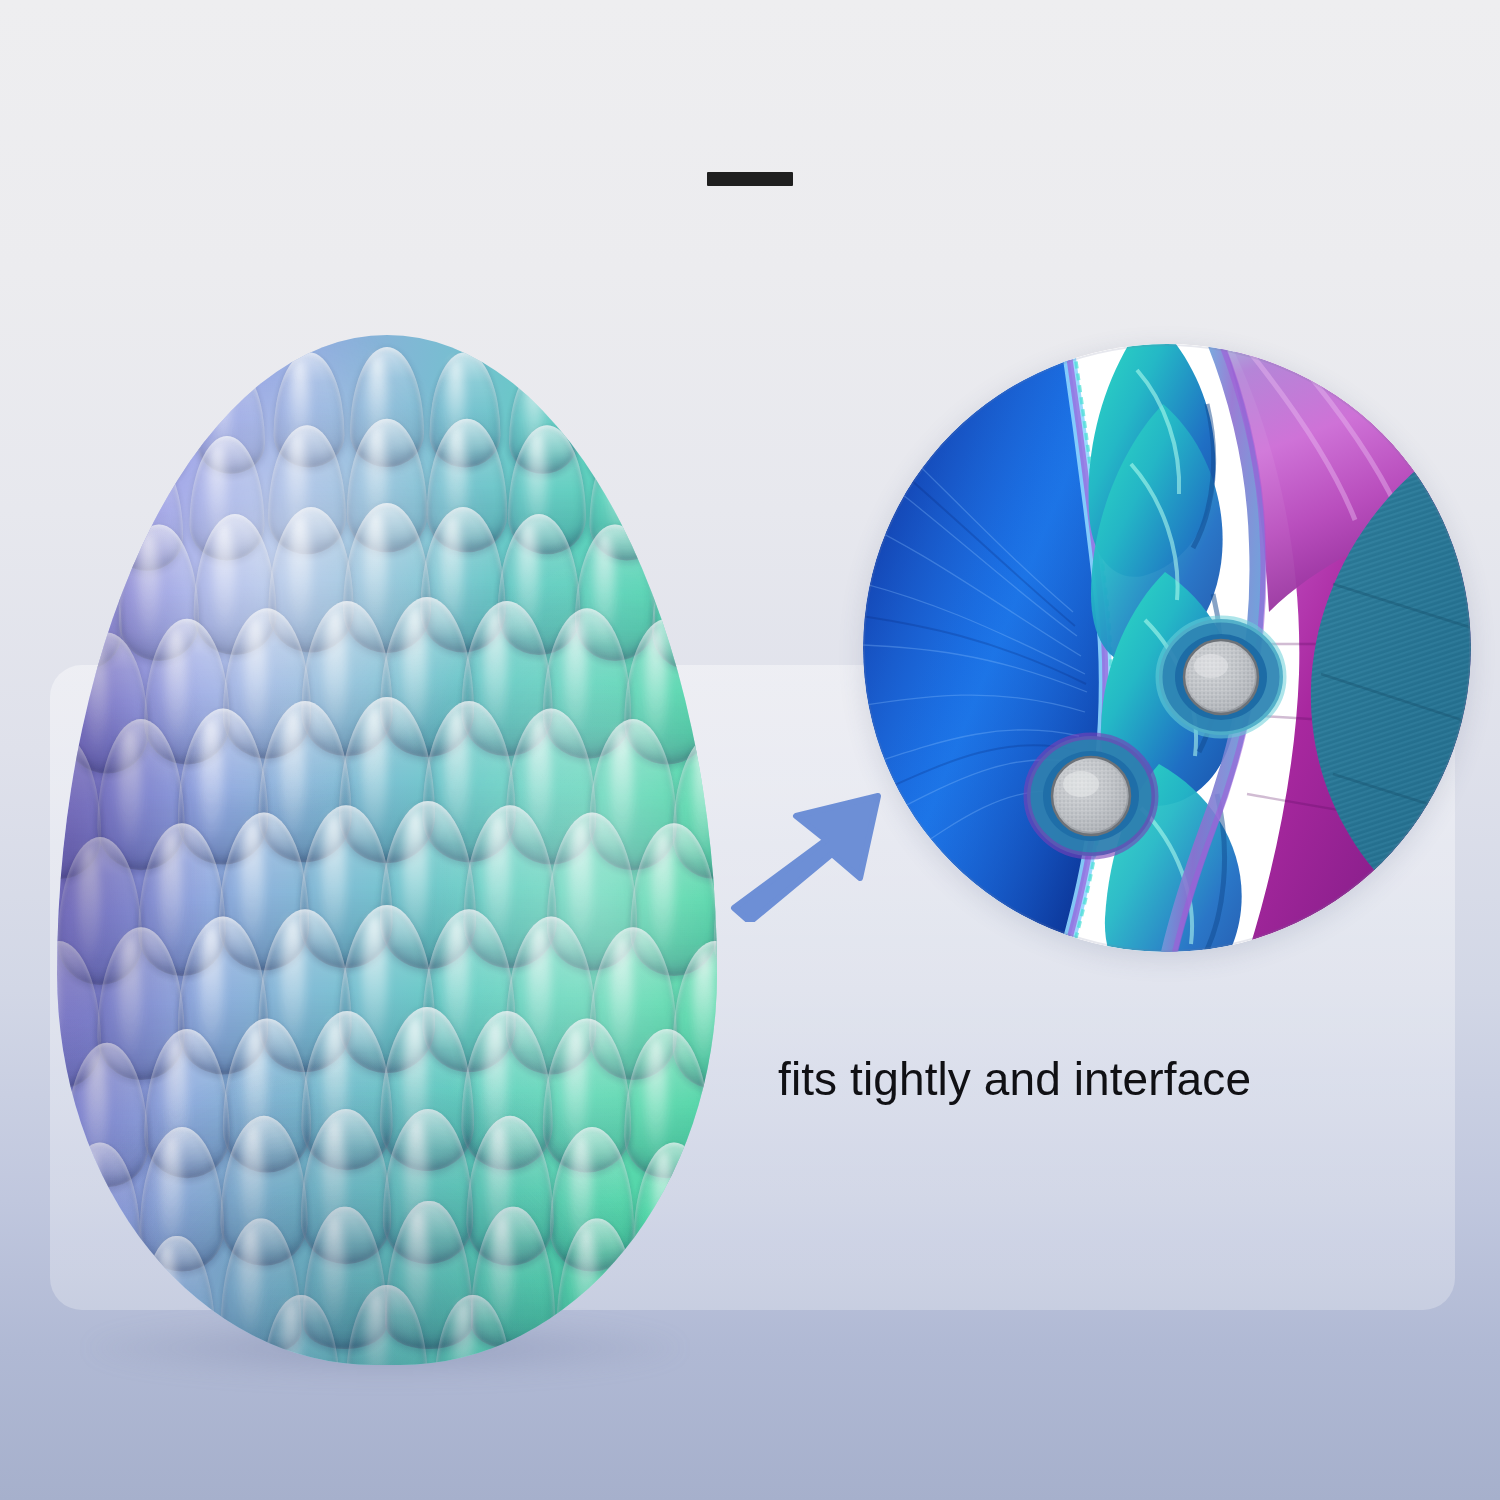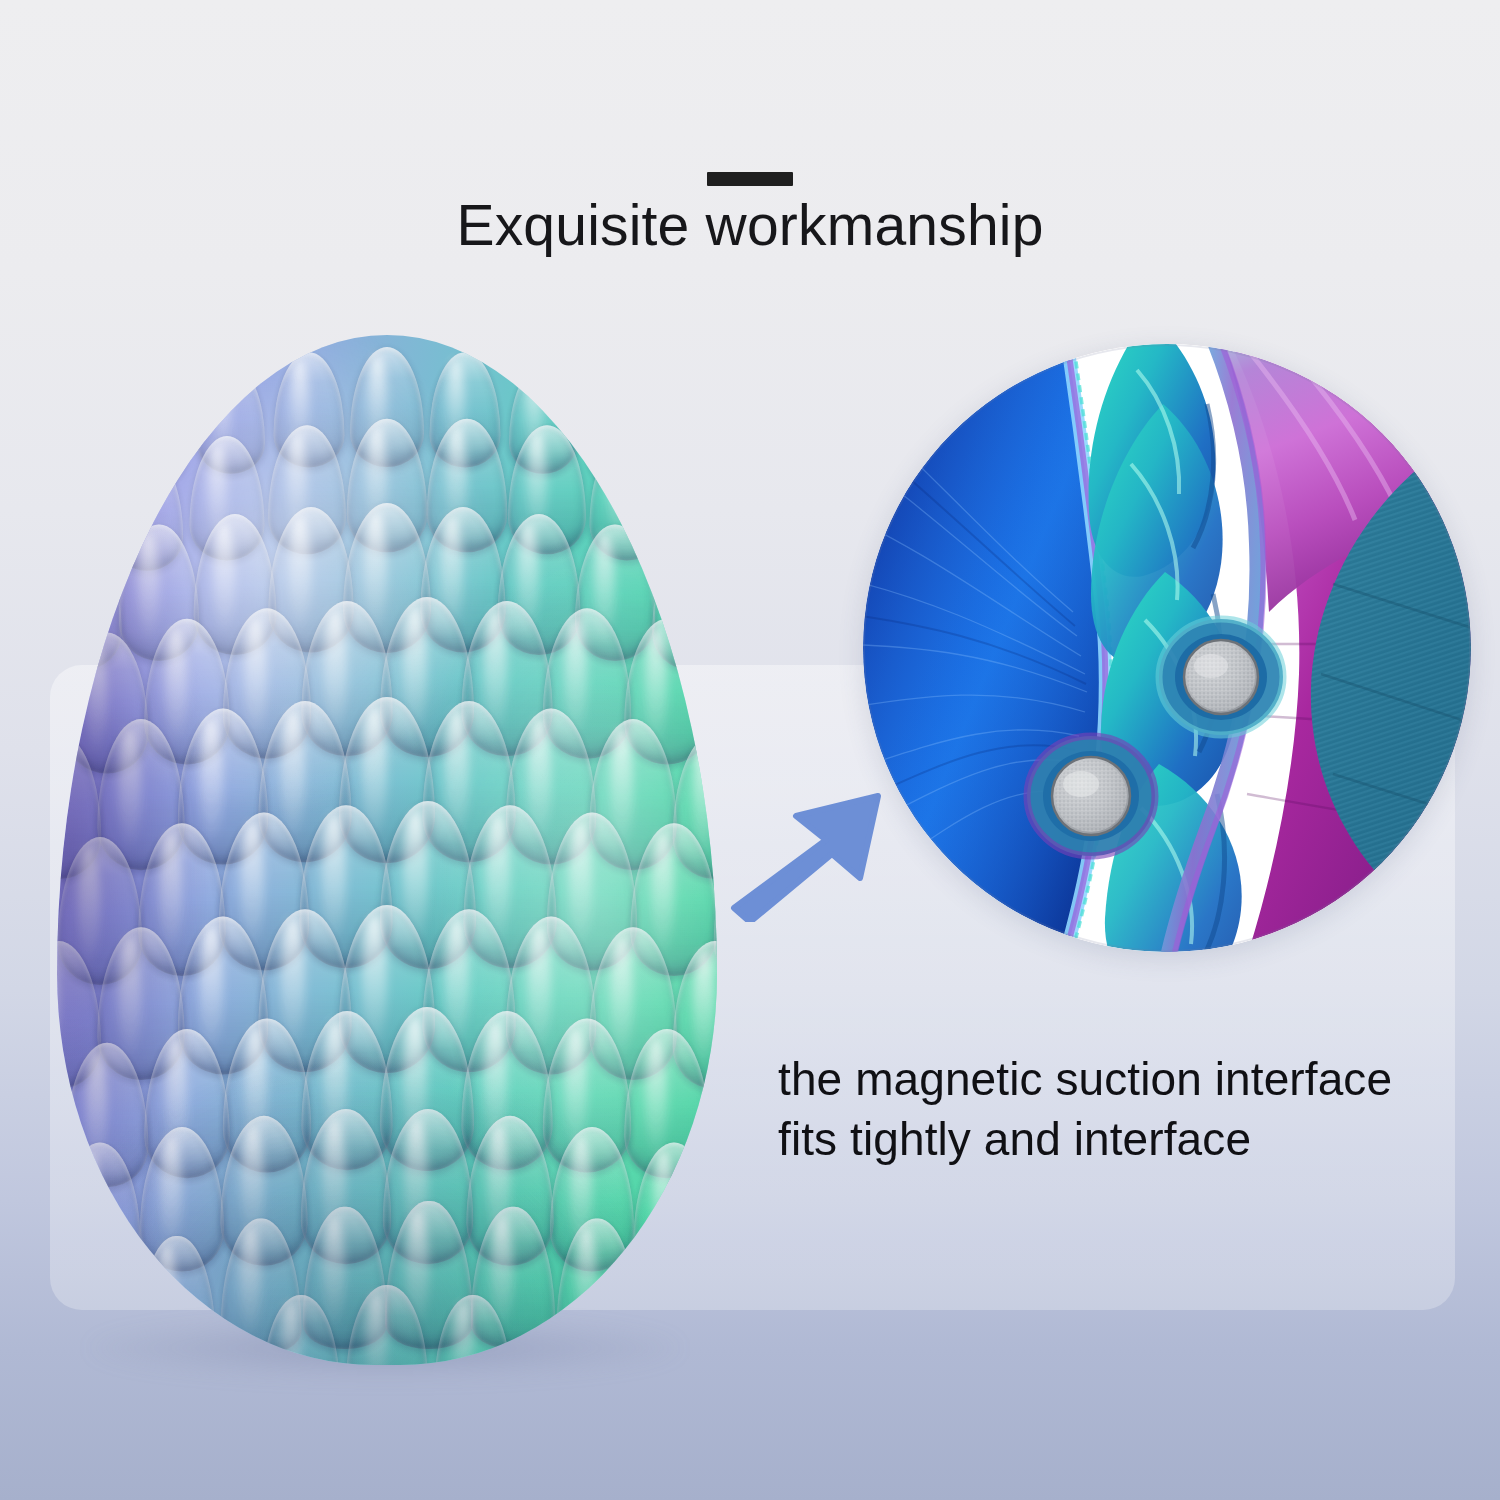--- a/index.html
+++ b/index.html
@@ -215,21 +215,20 @@
   .caption span { display: block; white-space: nowrap; }
 </style>
 </head>
 <body>
 
 <div id="stage">
 
   <div class="panel"></div>
 
   <div class="rule"></div>
-  <div class="subhead">Exquisite workmanship</div>
 
   <div class="egg-wrap">
     <div class="egg-shadow"></div>
     <div class="egg-body">
       <div id="scales">
           <div class="scale-row" style="top: 12px;">
             <div style="display: flex; transform: translateX(0px);">
               <div class="scale" style="width: 74px; height: 120px; margin-left: 0px; transform: translateY(26px) scale(0.88); opacity: 0.92;"></div>
               <div class="scale" style="width: 74px; height: 120px; margin-left: 4px; transform: translateY(11.5556px) scale(0.92); opacity: 0.946667;"></div>
               <div class="scale" style="width: 74px; height: 120px; margin-left: 4px; transform: translateY(2.88889px) scale(0.96); opacity: 0.973333;"></div>
@@ -542,17 +541,16 @@
           <circle cx="358" cy="333" r="37" fill="none" stroke="#6d7278" stroke-width="2.5"></circle>
           <ellipse cx="348" cy="322" rx="17" ry="12" fill="#f0f1f2" opacity="0.4"></ellipse>
         </g>
 
         <circle cx="304" cy="304" r="303" fill="none" stroke="rgba(120,130,160,0.18)" stroke-width="2"></circle>
       </g>
     </svg>
   </div>
 
   <div class="caption">
-    <span>the magnetic suction interface</span>
     <span>fits tightly and interface</span>
   </div>
 
 </div>
 
 </body></html>

